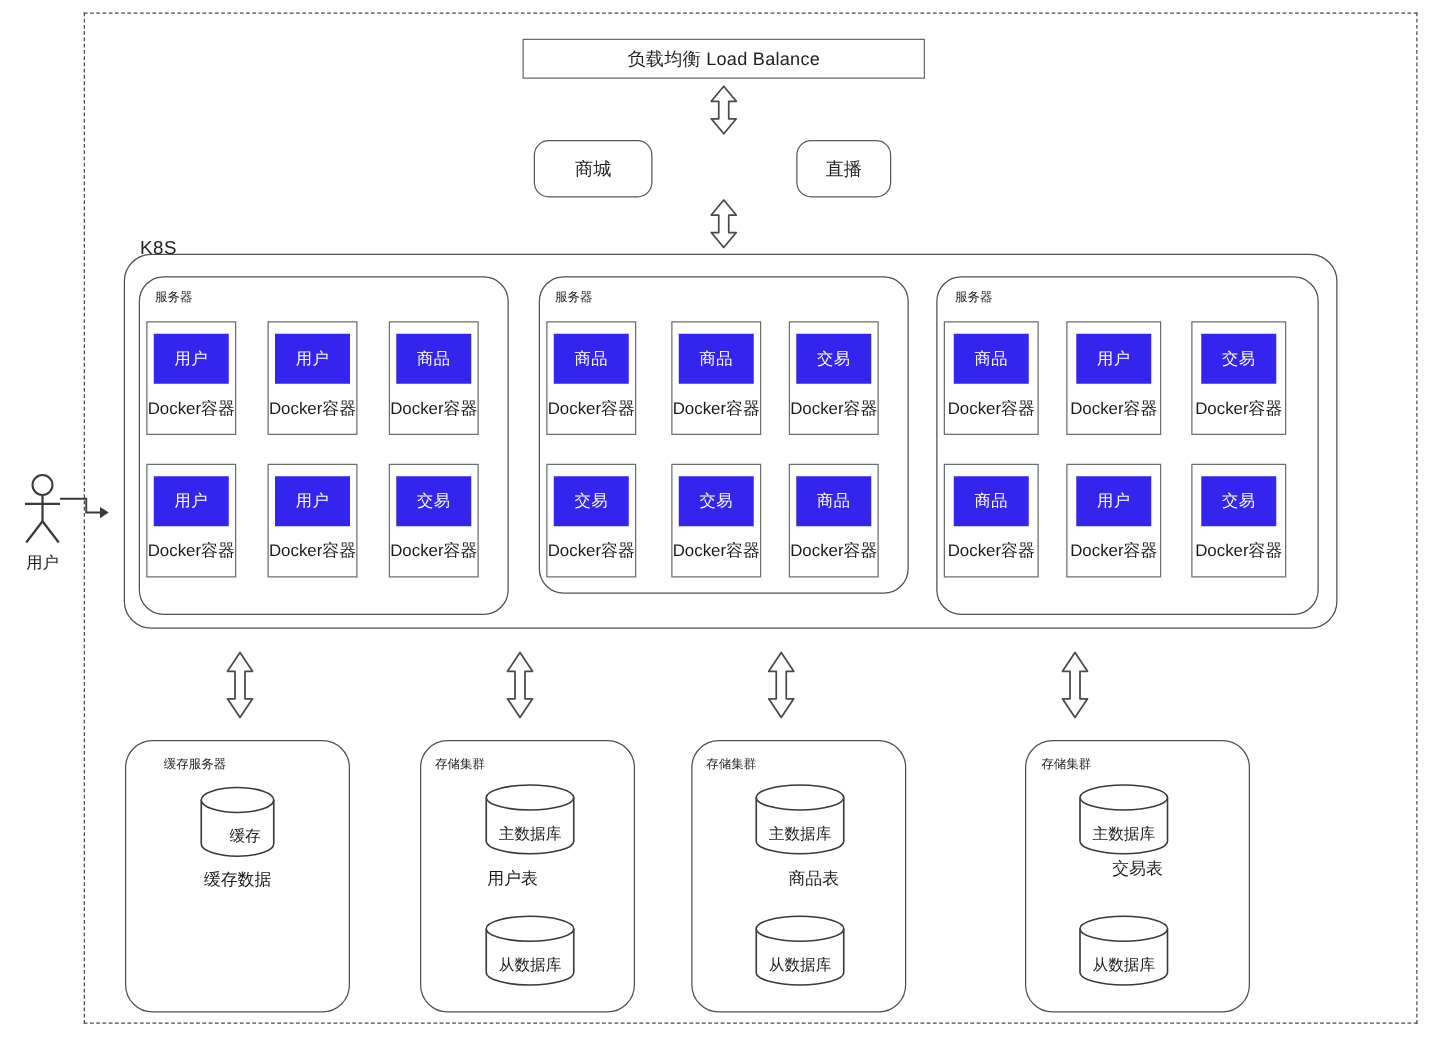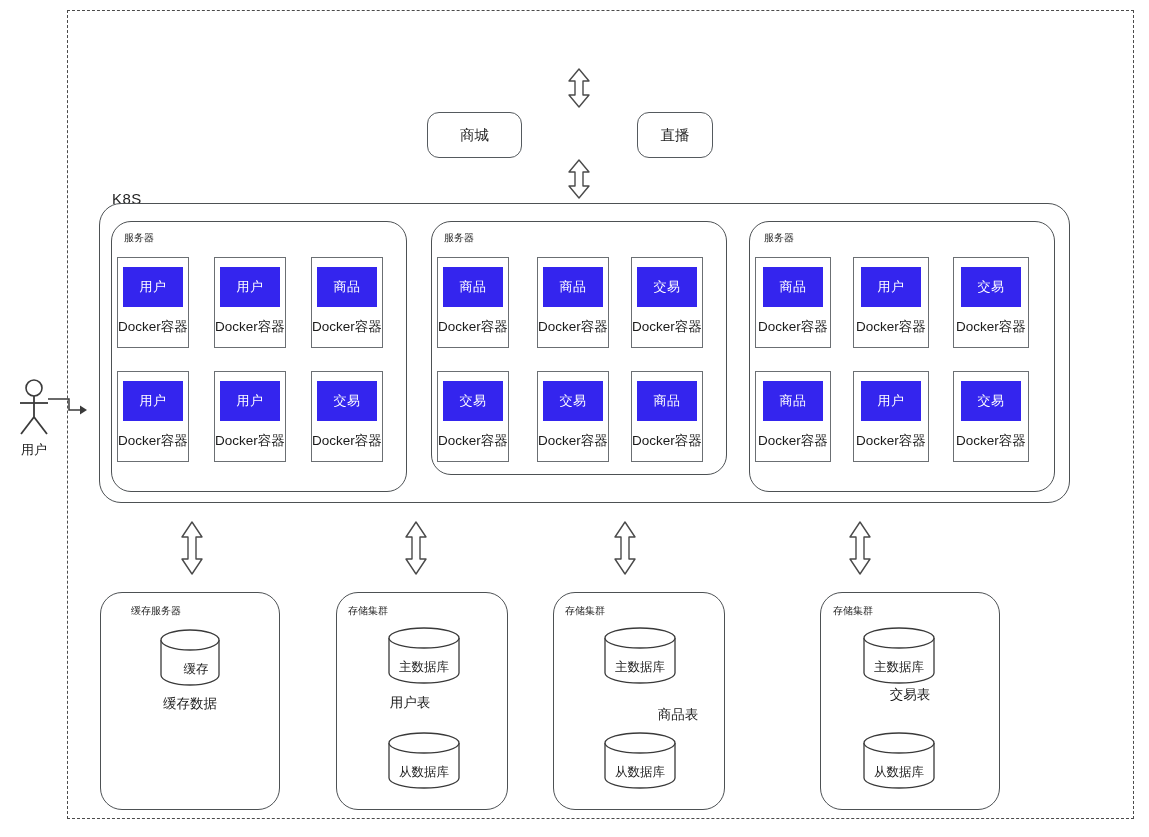--- a/index.html
+++ b/index.html
@@ -142,20 +142,23 @@
     </svg>
     <div class="actor-label" style="bottom:-18px;width:40px;left:0;">用户</div>
   </div>
   <div class="actor-arrow" style="left:47px;top:396px;width:42px;height:24px;">
     <svg width="42" height="24" viewBox="0 0 42 24" aria-hidden="true">
       <path d="M1 3 H22 V14 H33" fill="none" stroke="#3a3a3a" stroke-width="1.5"></path>
       <path d="M33 9.5 L40 14 L33 18.5 Z" fill="#3a3a3a"></path>
     </svg>
   </div>
 
+  <div class="abs node-rect" style="left:418px;top:31px;width:322px;height:32px;">
+    <span>负载均衡 Load Balance</span>
+  </div>
 
   <div class="dbl-arrow" style="left:562px;top:68px;width:34px;height:40px;">
     <svg width="34" height="40" viewBox="0 0 34 40" aria-hidden="true">
       <path d="M17 1 L27 13 H21 V27 H27 L17 39 L7 27 H13 V13 H7 Z" fill="#ffffff" stroke="#4a4a4a" stroke-width="1.4" stroke-linejoin="round"></path>
     </svg>
   </div>
 
   <div class="abs node-round" style="left:427px;top:112px;width:95px;height:46px;">
     <span>商城</span>
   </div>
@@ -308,21 +311,21 @@
 
   <div class="abs group" style="left:553px;top:592px;width:172px;height:218px;"></div>
   <div class="group-label" style="left:565px;top:604px;">存储集群</div>
   <div class="cyl cyl-wide" style="left:604px;top:628px;">
     <svg width="72" height="55" viewBox="0 0 72 55" aria-hidden="true">
       <path d="M1 10 V45 A35 10 0 0 0 71 45 V10" fill="#ffffff" stroke="#3a3a3a" stroke-width="1.3"></path>
       <ellipse cx="36" cy="10" rx="35" ry="10" fill="#ffffff" stroke="#3a3a3a" stroke-width="1.3"></ellipse>
     </svg>
     <div class="cyl-label">主数据库</div>
   </div>
-  <div class="db-caption" style="left:580px;top:694px;width:196px;margin-top:12px;">商品表</div>
+  <div class="db-caption" style="left:553px;top:694px;width:196px;">商品表</div>
   <div class="cyl cyl-wide" style="left:604px;top:733px;">
     <svg width="72" height="55" viewBox="0 0 72 55" aria-hidden="true">
       <path d="M1 10 V45 A35 10 0 0 0 71 45 V10" fill="#ffffff" stroke="#3a3a3a" stroke-width="1.3"></path>
       <ellipse cx="36" cy="10" rx="35" ry="10" fill="#ffffff" stroke="#3a3a3a" stroke-width="1.3"></ellipse>
     </svg>
     <div class="cyl-label">从数据库</div>
   </div>
 
   <div class="abs group" style="left:820px;top:592px;width:180px;height:218px;"></div>
   <div class="group-label" style="left:833px;top:604px;">存储集群</div>

